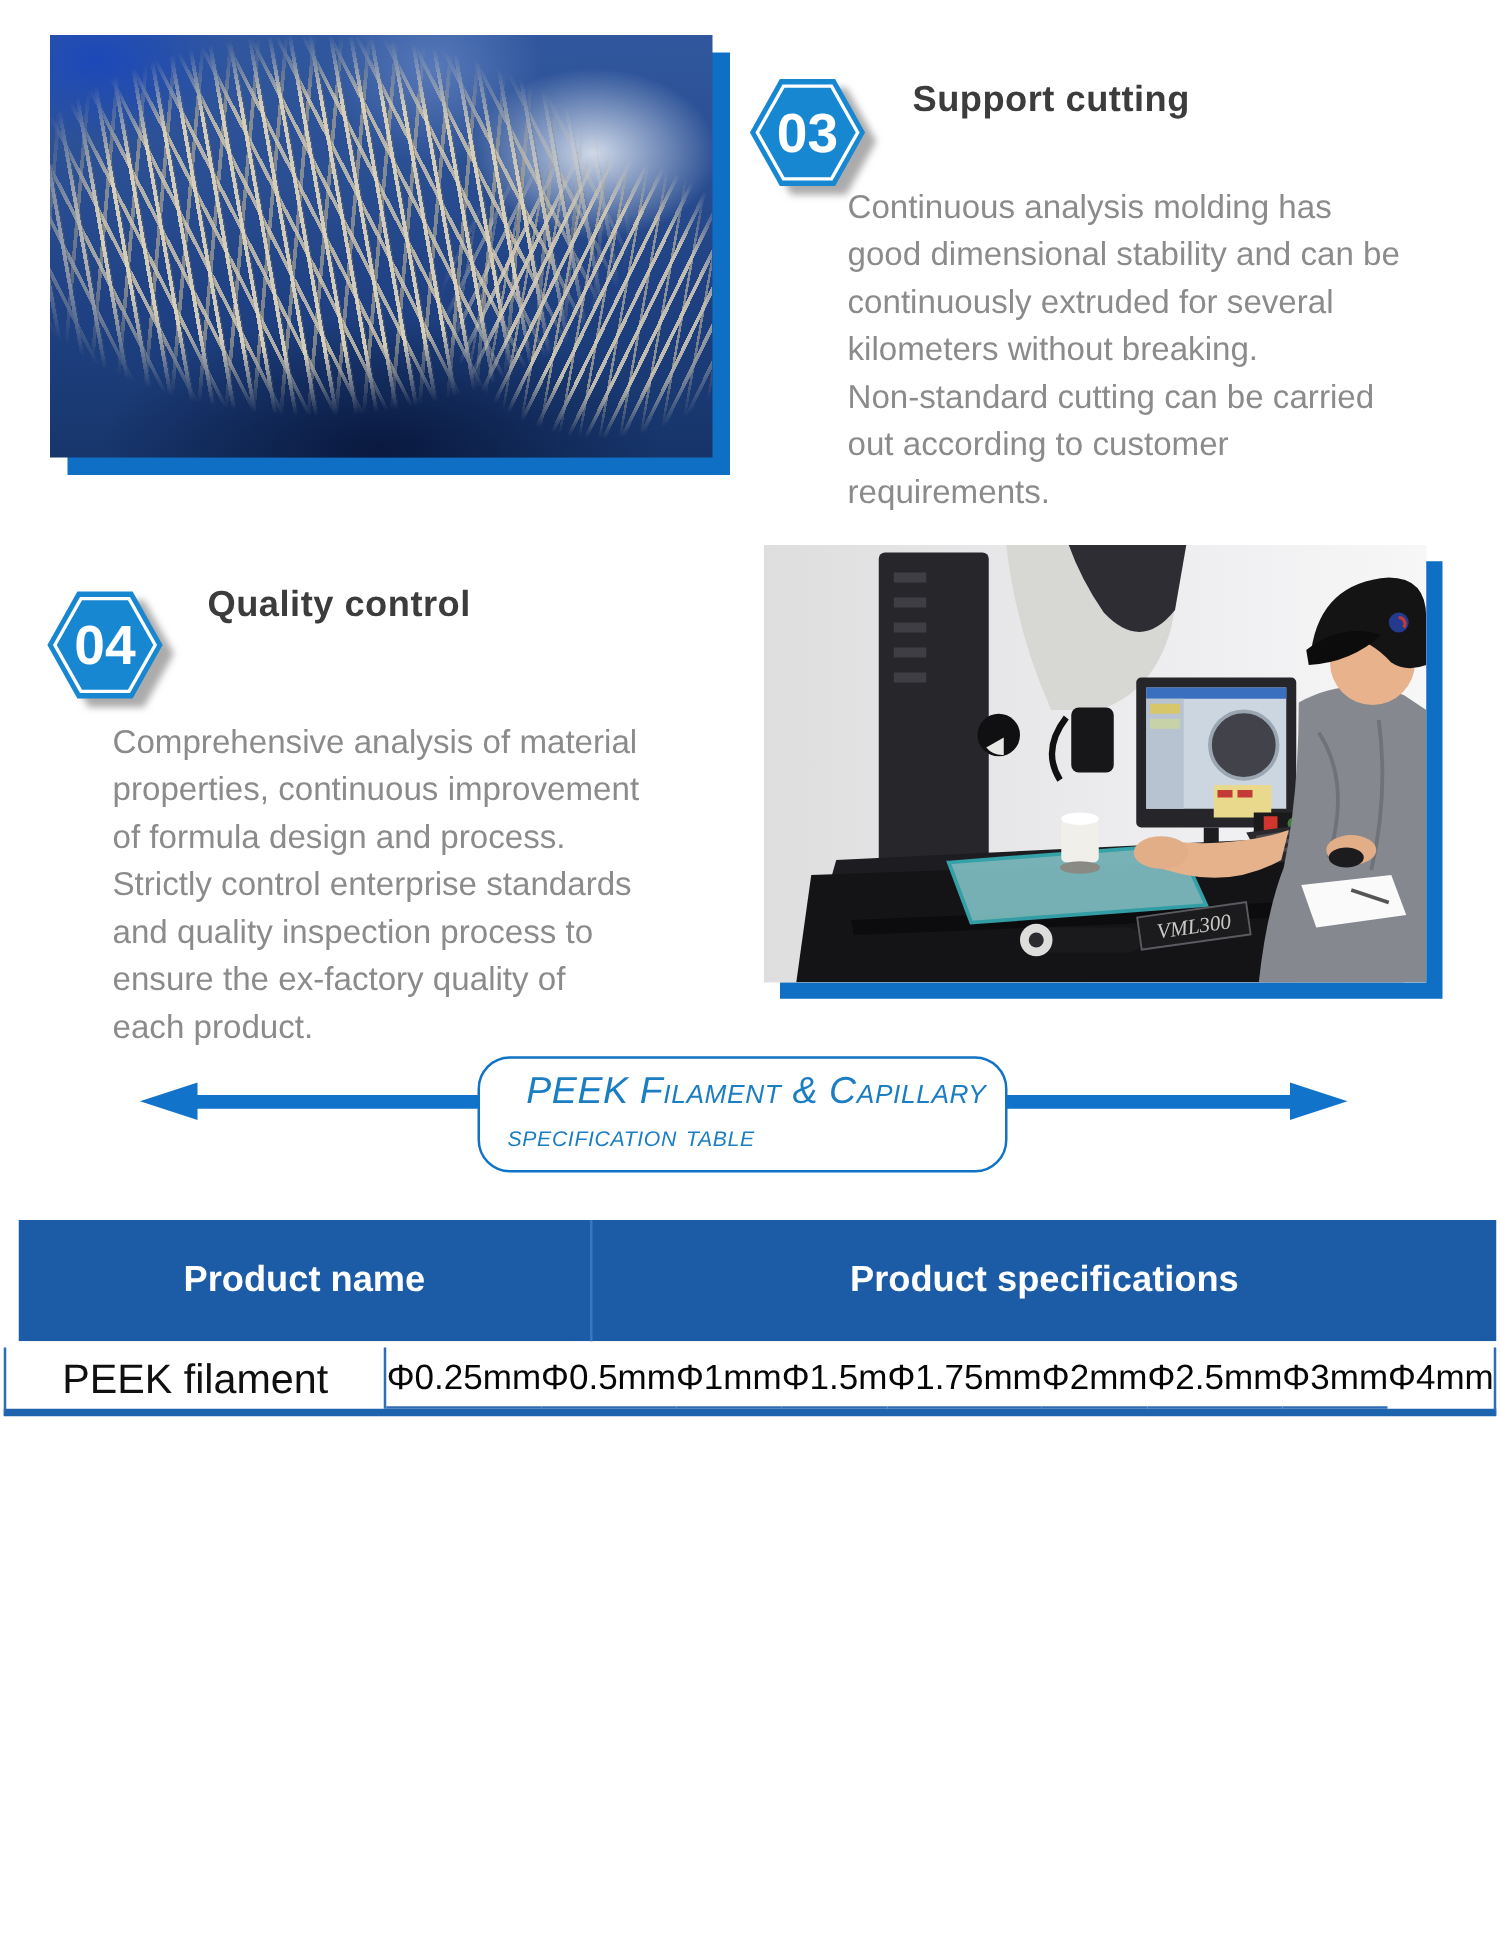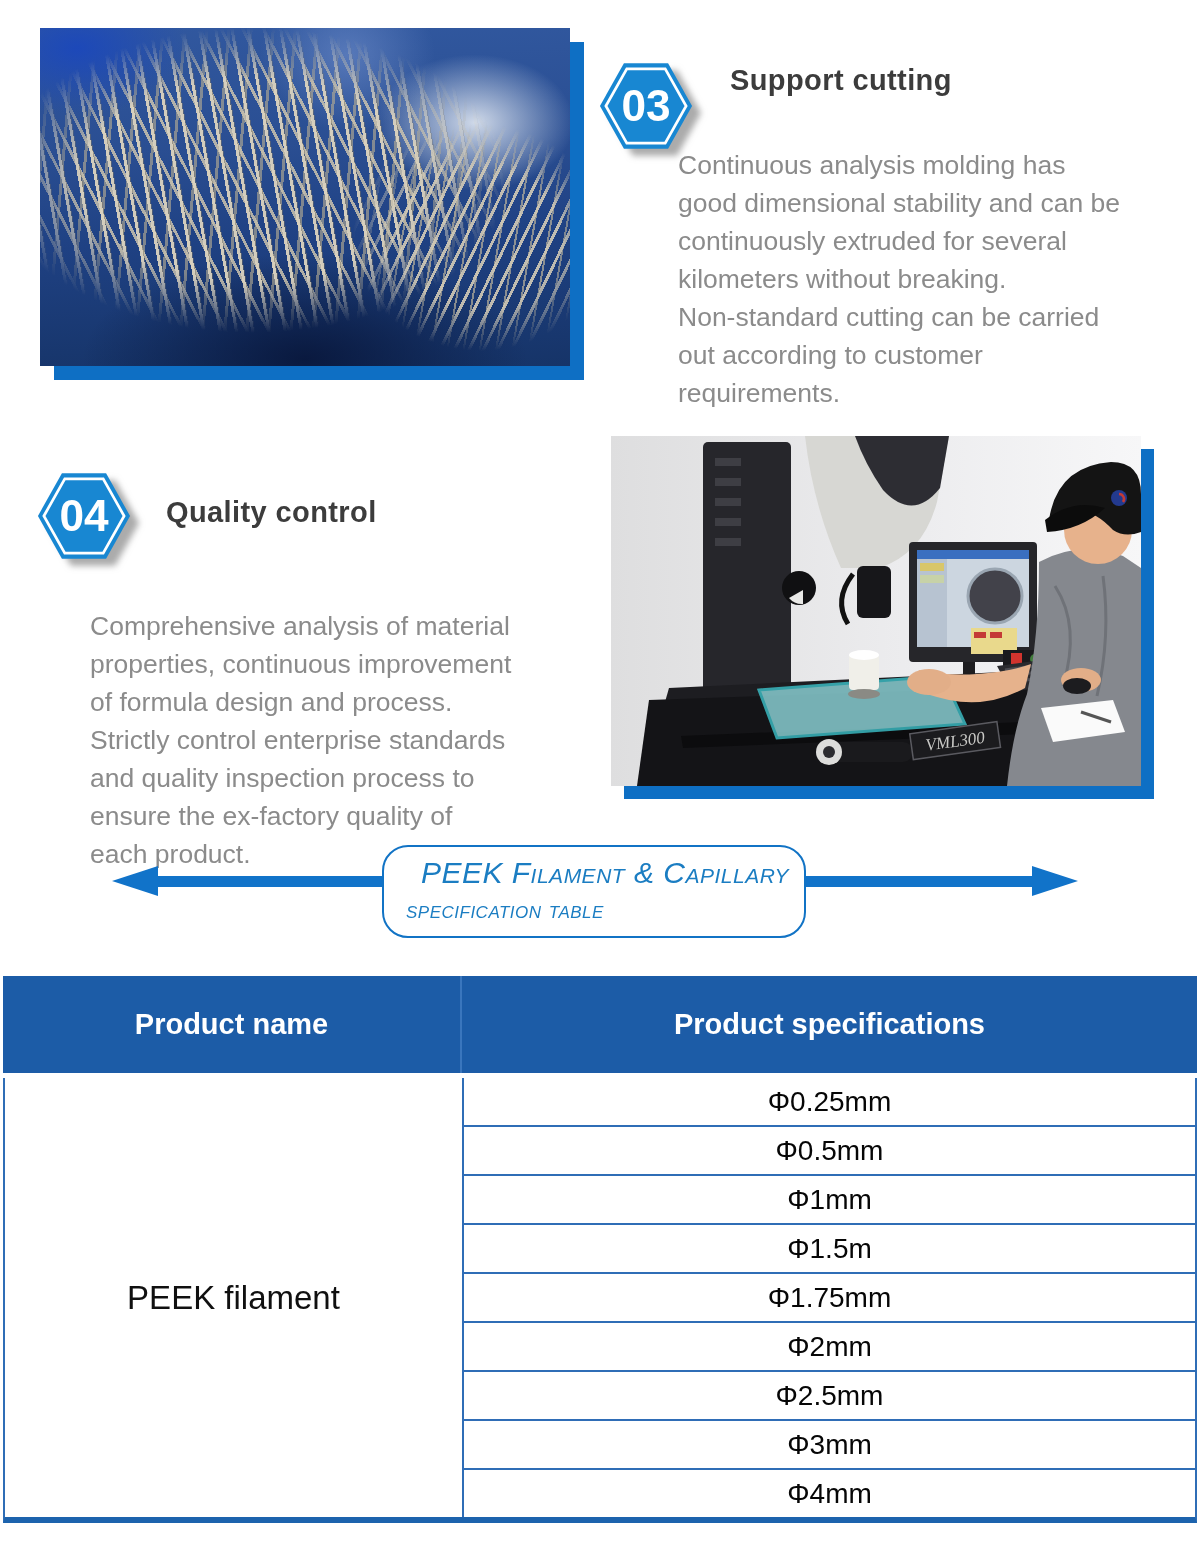--- a/index.html
+++ b/index.html
@@ -39,54 +39,54 @@
   .photo-quality svg{display:block;width:100%;height:100%;}
   
   .badge{position:absolute;width:96px;height:96px;}
   .badge svg{display:block;width:96px;height:96px;filter:drop-shadow(9px 7px 3px rgba(150,150,150,0.8));}
   .badge text{font-family:"Liberation Sans","DejaVu Sans",sans-serif;font-weight:bold;font-size:46px;fill:#ffffff;}
   .badge-03{left:598px;top:58px;}
   .badge-04{left:36px;top:468px;}
   
   .sec-title{position:absolute;font-size:29px;font-weight:bold;color:#3c3c3c;letter-spacing:0.4px;}
   .title-03{left:730px;top:64px;}
-  .title-04{left:166px;top:496px;}
+  .title-04{left:166px;top:468px;}
   .sec-body{position:absolute;font-size:26.5px;color:#8b8b8b;}
   .sec-body .bl{height:38px;line-height:38px;white-space:nowrap;}
   .body-03{left:678px;top:146px;width:520px;}
-  .body-04{left:90px;top:574px;width:520px;margin-top:33px;}
+  .body-04{left:90px;top:574px;width:520px;}
   
   .arrow-part{position:absolute;z-index:1;}
   .arrow-shaft{left:150px;top:876px;width:890px;height:11px;background:#1173c9;}
   .arrow-head{width:0;height:0;border-top:15px solid transparent;border-bottom:15px solid transparent;top:866px;}
   .arrow-head-left{left:112px;border-right:46px solid #1173c9;}
   .arrow-head-right{left:1032px;border-left:46px solid #1173c9;}
   .banner-box{
     position:absolute;z-index:2;left:382px;top:845px;width:424px;height:93px;
     background:#ffffff;border:2px solid #1173c5;border-radius:26px;box-sizing:border-box;
     padding:6px 0 0 22px;color:#1b7dc2;font-style:italic;font-variant:small-caps;
   }
   .banner-line1{font-size:30px;line-height:40px;letter-spacing:0.5px;white-space:nowrap;text-align:center;}
   .banner-line2{font-size:24px;line-height:34px;letter-spacing:0.5px;white-space:nowrap;}
   
   .spec-table{position:absolute;left:3px;top:976px;width:1194px;}
-  .spec-header{display:flex;height:97px;background:#1c5ca7;color:#fff;font-weight:bold;font-size:29px;}
+  .spec-header{display:flex;height:97px;background:#1c5ca7;color:#fff;font-weight:bold;font-size:29px;margin-left:12px;}
   .spec-header .h1{width:459px;display:flex;align-items:center;justify-content:center;border-right:2px solid #3a76bd;box-sizing:border-box;}
   .spec-header .h2{flex:1;display:flex;align-items:center;justify-content:center;}
   .spec-gap{height:5px;background:#fff;}
   .spec-body{
     display:flex;box-sizing:border-box;
     border-left:2px solid #2f6db6;border-right:2px solid #2f6db6;border-bottom:6px solid #1d63ad;
   }
   .name-cell{
     width:459px;display:flex;align-items:center;justify-content:center;
     border-right:2px solid #2f6db6;box-sizing:border-box;
     font-family:Liberation Sans, sans-serif;font-size:33px;color:#101010;
   }
-  .spec-col{flex:1;display:flex;flex-direction:column;}
+  .spec-col{flex:1;display:flex;flex-direction:row;}
   .spec-row{
     height:47px;line-height:47px;text-align:center;font-size:28px;color:#060606;
     border-bottom:2px solid #2f6db6;
   }
   .spec-row:last-child{border-bottom:none;}
 </style>
 </head>
 <body>
 
 <div class="page">

